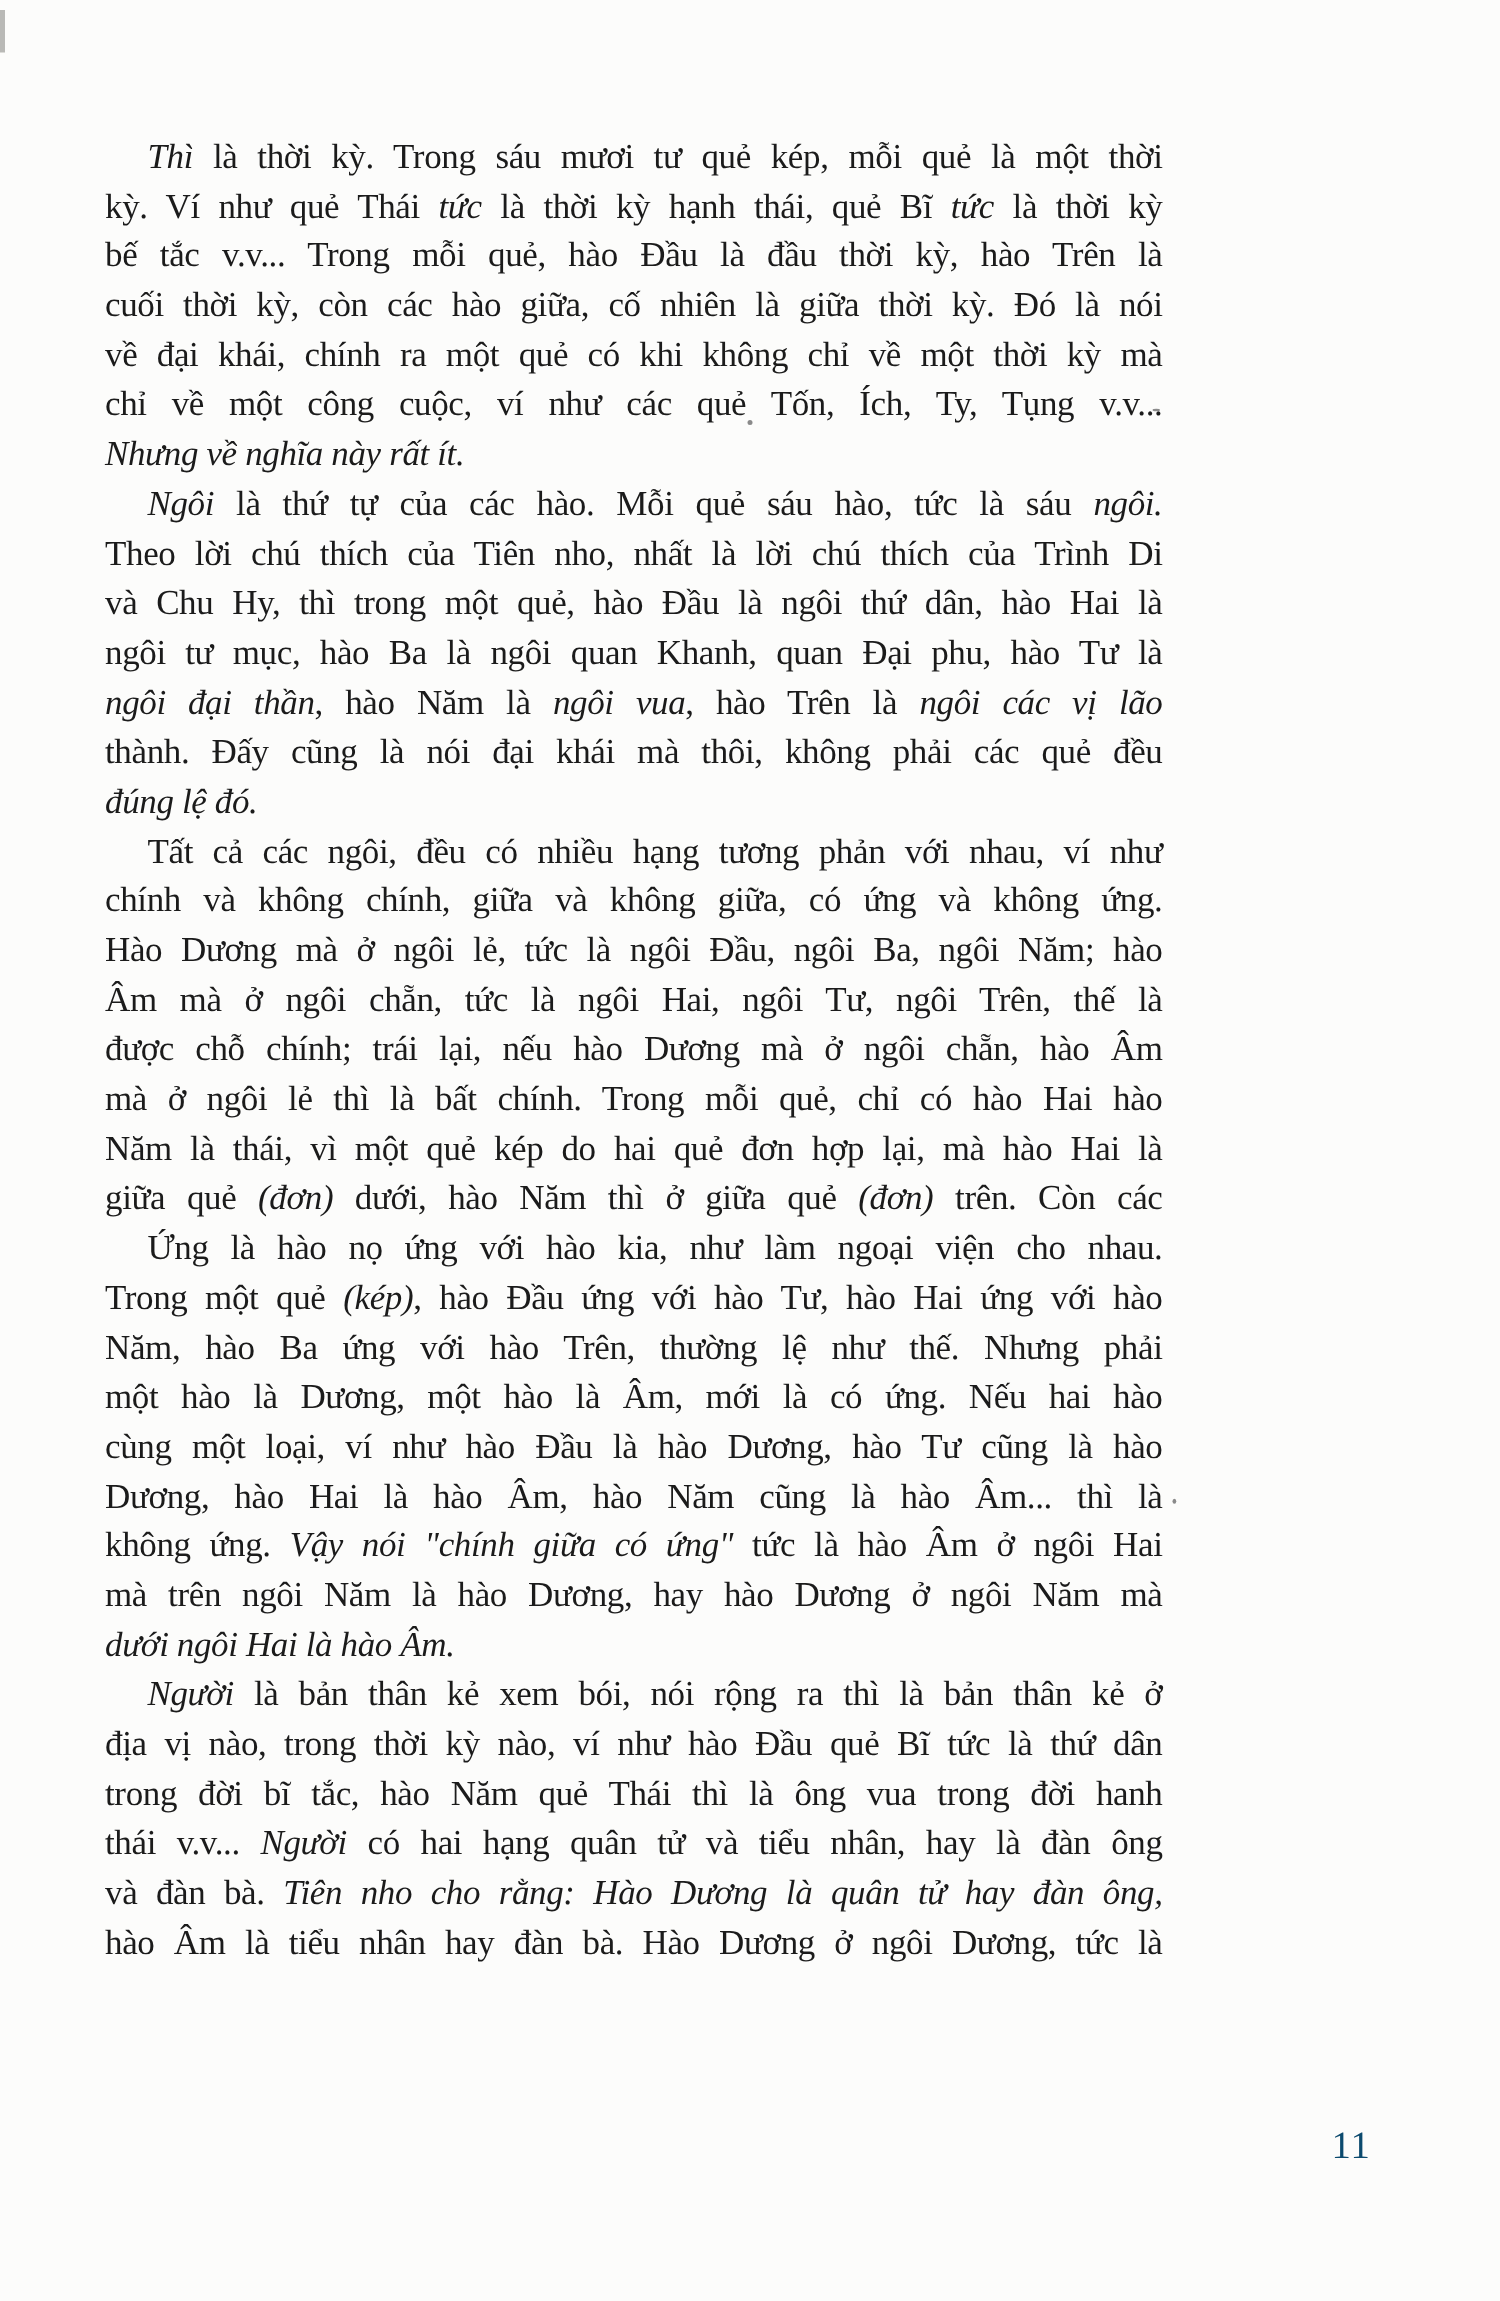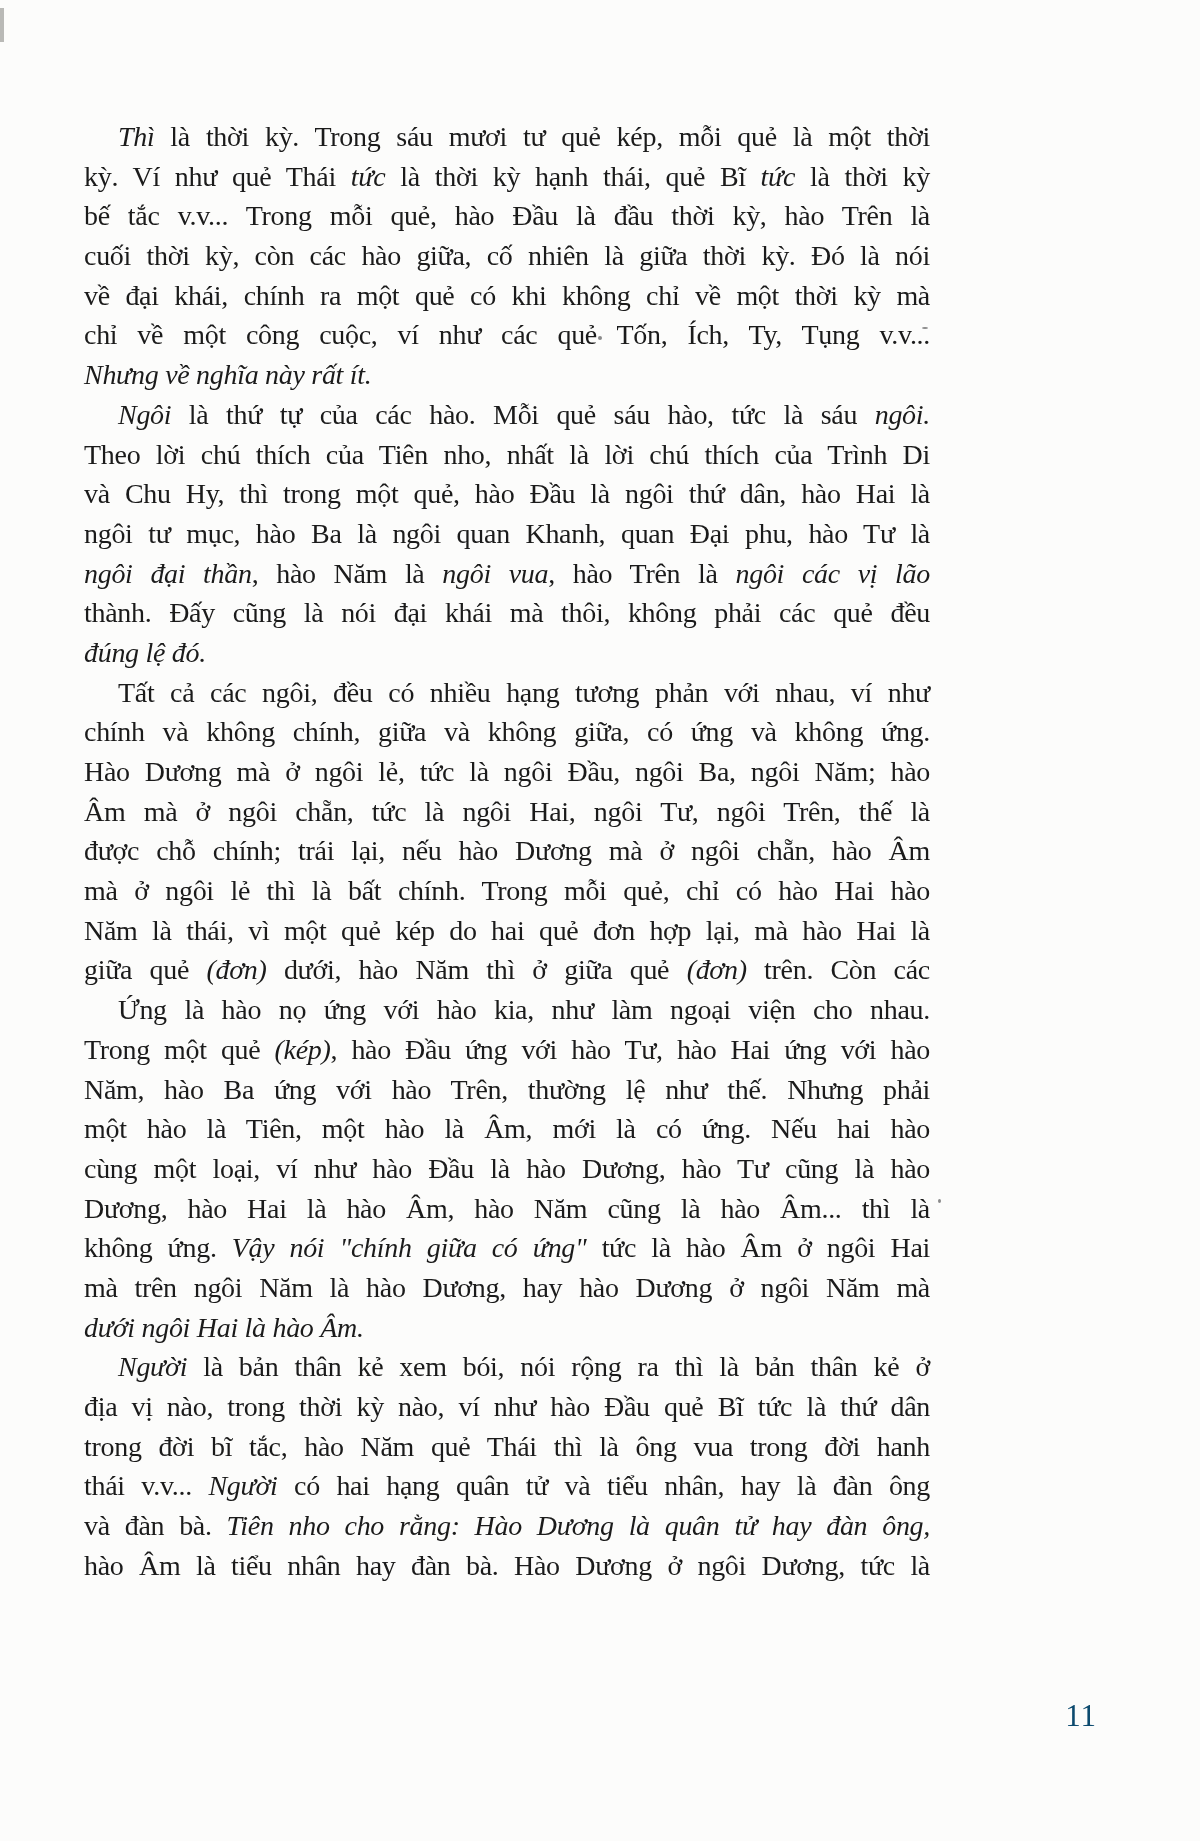--- a/index.html
+++ b/index.html
@@ -8,21 +8,20 @@
     background: #fcfcfb;
     position: relative;
     font-family: "Liberation Serif", "DejaVu Serif", serif;
     color: #1b1b1b;
     overflow: hidden;
   }
   .page-text {
     position: absolute;
     left: 84px; top: 106px;
     width: 846px;
-    margin-top: 11px;
   }
   .para { margin: 0; }
   .para .line {
     font-size: 28px;
     line-height: 39.7px;
     height: 39.7px;
     letter-spacing: -0.3px;
     text-align: justify;
     text-align-last: justify;
     white-space: nowrap;
@@ -83,21 +82,21 @@
         <div class="line"><span>Âm mà ở ngôi chẵn, tức là ngôi Hai, ngôi Tư, ngôi Trên, thế là</span></div>
         <div class="line"><span>được chỗ chính; trái lại, nếu hào Dương mà ở ngôi chẵn, hào Âm</span></div>
         <div class="line"><span>mà ở ngôi lẻ thì là bất chính. Trong mỗi quẻ, chỉ có hào Hai hào</span></div>
         <div class="line"><span>Năm là thái, vì một quẻ kép do hai quẻ đơn hợp lại, mà hào Hai là</span></div>
         <div class="line"><span>giữa quẻ </span><span class="it">(đơn)</span><span> dưới, hào Năm thì ở giữa quẻ </span><span class="it">(đơn)</span><span> trên. Còn các</span></div>
       </div>
       <div class="para">
         <div class="line"><span>Ứng là hào nọ ứng với hào kia, như làm ngoại viện cho nhau.</span></div>
         <div class="line"><span>Trong một quẻ </span><span class="it">(kép)</span><span>, hào Đầu ứng với hào Tư, hào Hai ứng với hào</span></div>
         <div class="line"><span>Năm, hào Ba ứng với hào Trên, thường lệ như thế. Nhưng phải</span></div>
-        <div class="line"><span>một hào là Tiên, một hào là Âm, mới là có ứng. Nếu hai hào</span></div>
+        <div class="line"><span>một hào là Dương, một hào là Âm, mới là có ứng. Nếu hai hào</span></div>
         <div class="line"><span>cùng một loại, ví như hào Đầu là hào Dương, hào Tư cũng là hào</span></div>
         <div class="line"><span>Dương, hào Hai là hào Âm, hào Năm cũng là hào Âm... thì là</span></div>
         <div class="line"><span>không ứng. </span><span class="it">Vậy nói "chính giữa có ứng"</span><span> tức là hào Âm ở ngôi Hai</span></div>
         <div class="line"><span>mà trên ngôi Năm là hào Dương, hay hào Dương ở ngôi Năm mà</span></div>
         <div class="line last"><span>dưới ngôi Hai là hào Âm.</span></div>
       </div>
       <div class="para">
         <div class="line"><span class="it">Người</span><span> là bản thân kẻ xem bói, nói rộng ra thì là bản thân kẻ ở</span></div>
         <div class="line"><span>địa vị nào, trong thời kỳ nào, ví như hào Đầu quẻ Bĩ tức là thứ dân</span></div>
         <div class="line"><span>trong đời bĩ tắc, hào Năm quẻ Thái thì là ông vua trong đời hanh</span></div>

